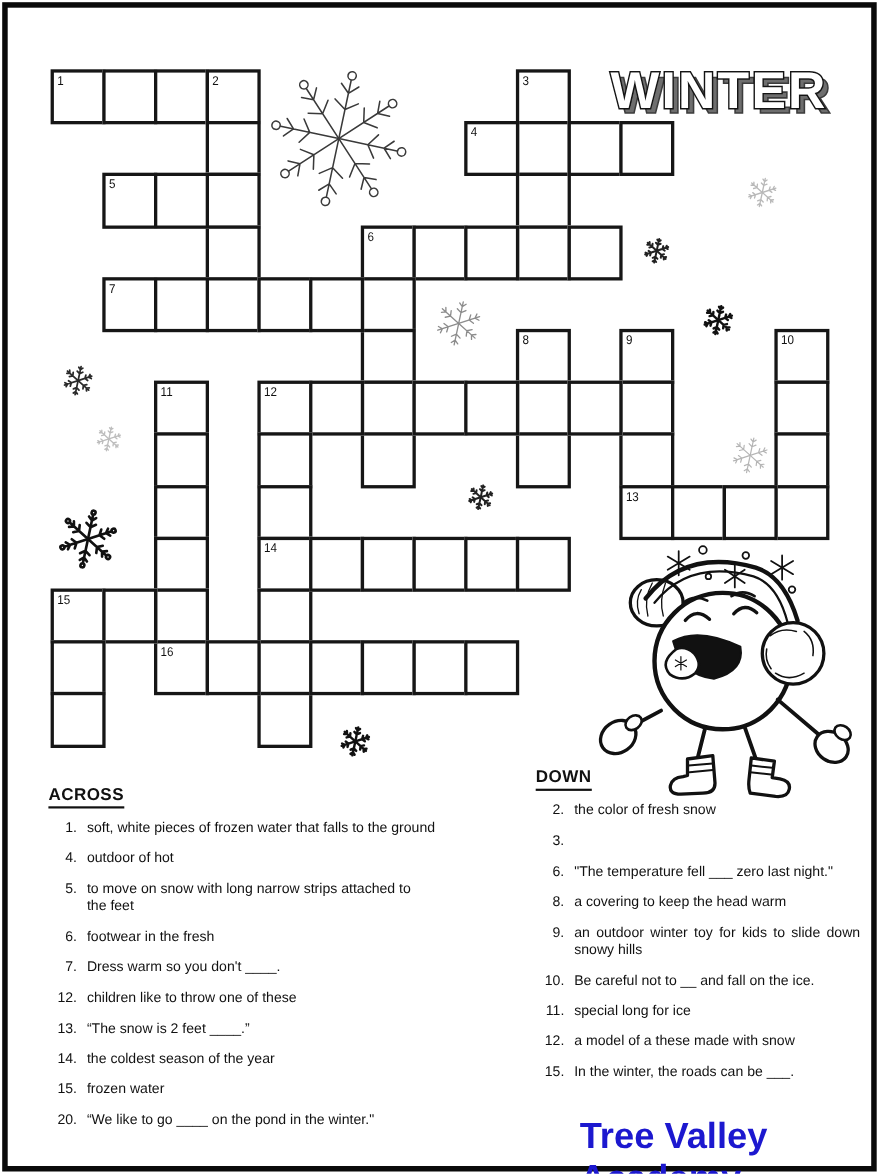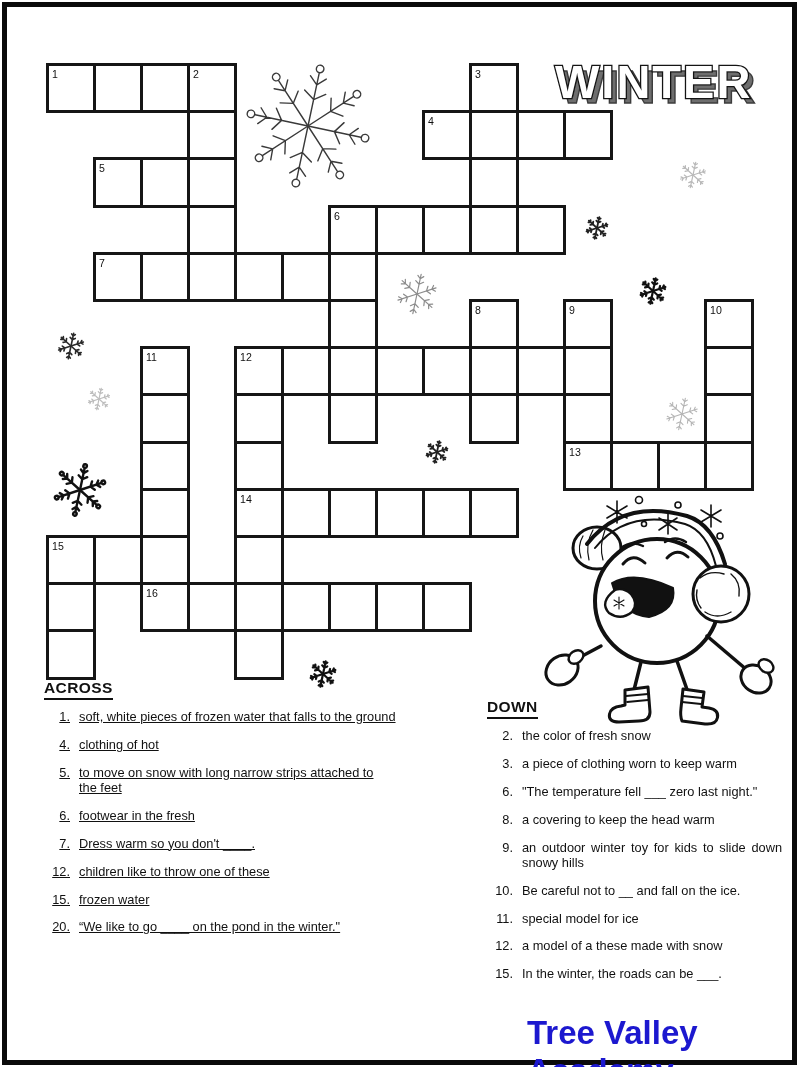--- a/index.html
+++ b/index.html
@@ -10,21 +10,21 @@
   .page-border{position:absolute;left:2px;top:2px;right:3px;bottom:2px;border:5px solid #0a0a0a;z-index:0;pointer-events:none;}
   #decor{position:absolute;left:0;top:0;z-index:1;}
   #grid{position:absolute;left:0;top:0;z-index:2;}
   .cell{position:absolute;width:50px;height:50.2px;border:3px solid #161616;background:#fff;box-sizing:border-box;}
   .cellnum{position:absolute;z-index:3;font-size:11.5px;line-height:11px;color:#111;letter-spacing:0px;transform:scaleX(.92);transform-origin:left top;}
   .title-wrap{position:absolute;left:552px;top:52px;width:230px;height:66px;z-index:2;}
   .title-shadow{font-family:"Liberation Sans",sans-serif;font-size:47px;font-weight:bold;letter-spacing:2px;fill:#6e6e6e;stroke:#3c3c3c;stroke-width:1.4px;}
   .title-main{font-family:"Liberation Sans",sans-serif;font-size:47px;font-weight:bold;letter-spacing:2px;fill:#ffffff;stroke:#141414;stroke-width:2.6px;paint-order:stroke fill;}
   .snowman{position:absolute;left:535px;top:486px;z-index:2;}
   .clues{position:absolute;z-index:2;}
-  .clues.across{left:44px;top:679px;width:428px;text-decoration:underline;}
+  .clues.across{left:44px;top:714px;width:428px;}
   .clues.down{left:487px;top:698px;width:300px;}
   .clue-head{display:inline-block;font-size:15.5px;font-weight:bold;letter-spacing:.4px;border-bottom:2.2px solid #111;padding-bottom:1px;margin-bottom:10px;}
   .clue{display:flex;margin-bottom:13.4px;}
   .clue-num{flex:0 0 26px;width:26px;text-align:right;margin-right:9px;font-size:12.8px;line-height:14.6px;}
   .clue-text{font-size:12.8px;line-height:14.6px;white-space:pre-line;}
   .clues.across .clue-text{width:392px;}
   .clues.down .clue-text{width:260px;}
   .clue-text.justify{text-align:justify;white-space:normal;}
   .footer{position:absolute;left:527px;top:1014px;z-index:2;font-size:33px;font-weight:bold;}
 </style>
@@ -438,80 +438,87 @@
 
 <div class="clues across">
   <div class="clue-head">ACROSS</div>
   <div id="across-list">
       <div class="clue">
         <span class="clue-num">1.</span>
         <div class="clue-text">soft, white pieces of frozen water that falls to the ground</div>
       </div>
       <div class="clue">
         <span class="clue-num">4.</span>
-        <div class="clue-text">clothing of hot</div>
+        <div class="clue-text">outdoor of hot</div>
       </div>
       <div class="clue">
         <span class="clue-num">5.</span>
         <div class="clue-text">to move on snow with long narrow strips attached to
 the feet</div>
       </div>
       <div class="clue">
         <span class="clue-num">6.</span>
         <div class="clue-text">footwear in the fresh</div>
       </div>
       <div class="clue">
         <span class="clue-num">7.</span>
         <div class="clue-text">Dress warm so you don't ____.</div>
       </div>
       <div class="clue">
         <span class="clue-num">12.</span>
         <div class="clue-text">children like to throw one of these</div>
       </div>
       <div class="clue">
+        <span class="clue-num">13.</span>
+        <div class="clue-text">“The snow is 2 feet ____.”</div>
+      </div>
+      <div class="clue">
+        <span class="clue-num">14.</span>
+        <div class="clue-text">the coldest season of the year</div>
+      </div>
+      <div class="clue">
         <span class="clue-num">15.</span>
         <div class="clue-text">frozen water</div>
       </div>
       <div class="clue">
         <span class="clue-num">20.</span>
         <div class="clue-text">“We like to go ____ on the pond in the winter."</div>
       </div>
     </div>
 </div>
 
 <div class="clues down">
   <div class="clue-head">DOWN</div>
   <div id="down-list">
       <div class="clue">
         <span class="clue-num">2.</span>
         <div class="clue-text">the color of fresh snow</div>
       </div>
       <div class="clue">
         <span class="clue-num">3.</span>
-        <div class="clue-text">a piece of clothing worn to keep warm</div>
       </div>
       <div class="clue">
         <span class="clue-num">6.</span>
         <div class="clue-text">"The temperature fell ___ zero last night."</div>
       </div>
       <div class="clue">
         <span class="clue-num">8.</span>
         <div class="clue-text">a covering to keep the head warm</div>
       </div>
       <div class="clue">
         <span class="clue-num">9.</span>
         <div class="clue-text justify">an outdoor winter toy for kids to slide down snowy hills</div>
       </div>
       <div class="clue">
         <span class="clue-num">10.</span>
         <div class="clue-text">Be careful not to __ and fall on the ice.</div>
       </div>
       <div class="clue">
         <span class="clue-num">11.</span>
-        <div class="clue-text">special model for ice</div>
+        <div class="clue-text">special long for ice</div>
       </div>
       <div class="clue">
         <span class="clue-num">12.</span>
         <div class="clue-text">a model of a these made with snow</div>
       </div>
       <div class="clue">
         <span class="clue-num">15.</span>
         <div class="clue-text">In the winter, the roads can be ___.</div>
       </div>
     </div>

